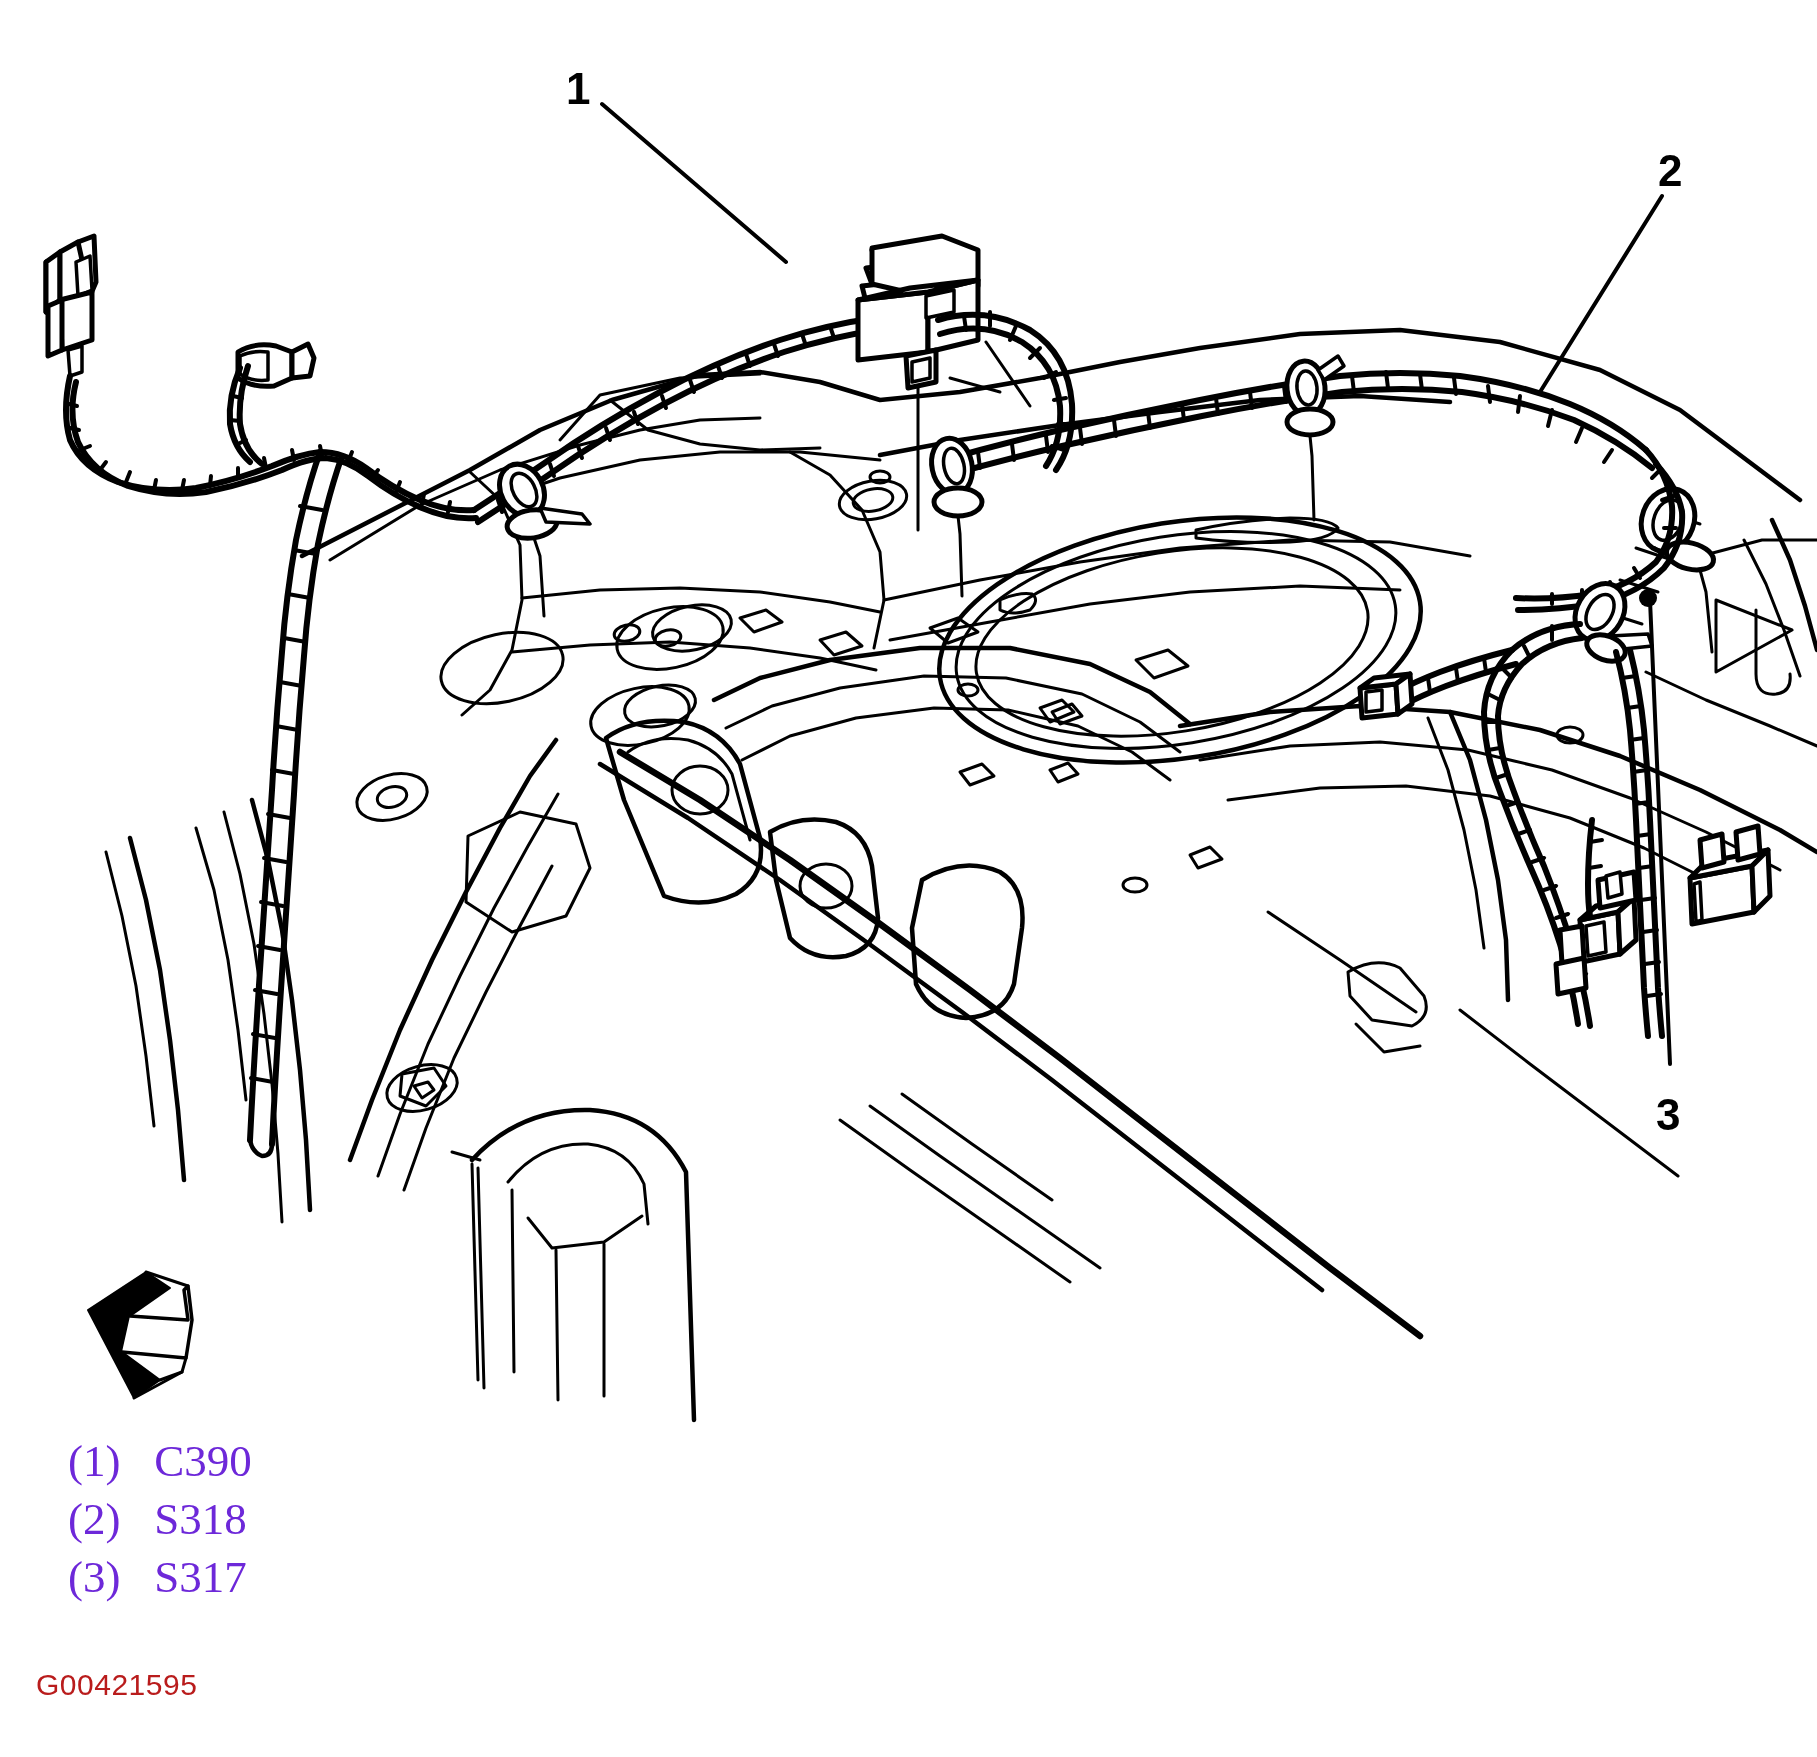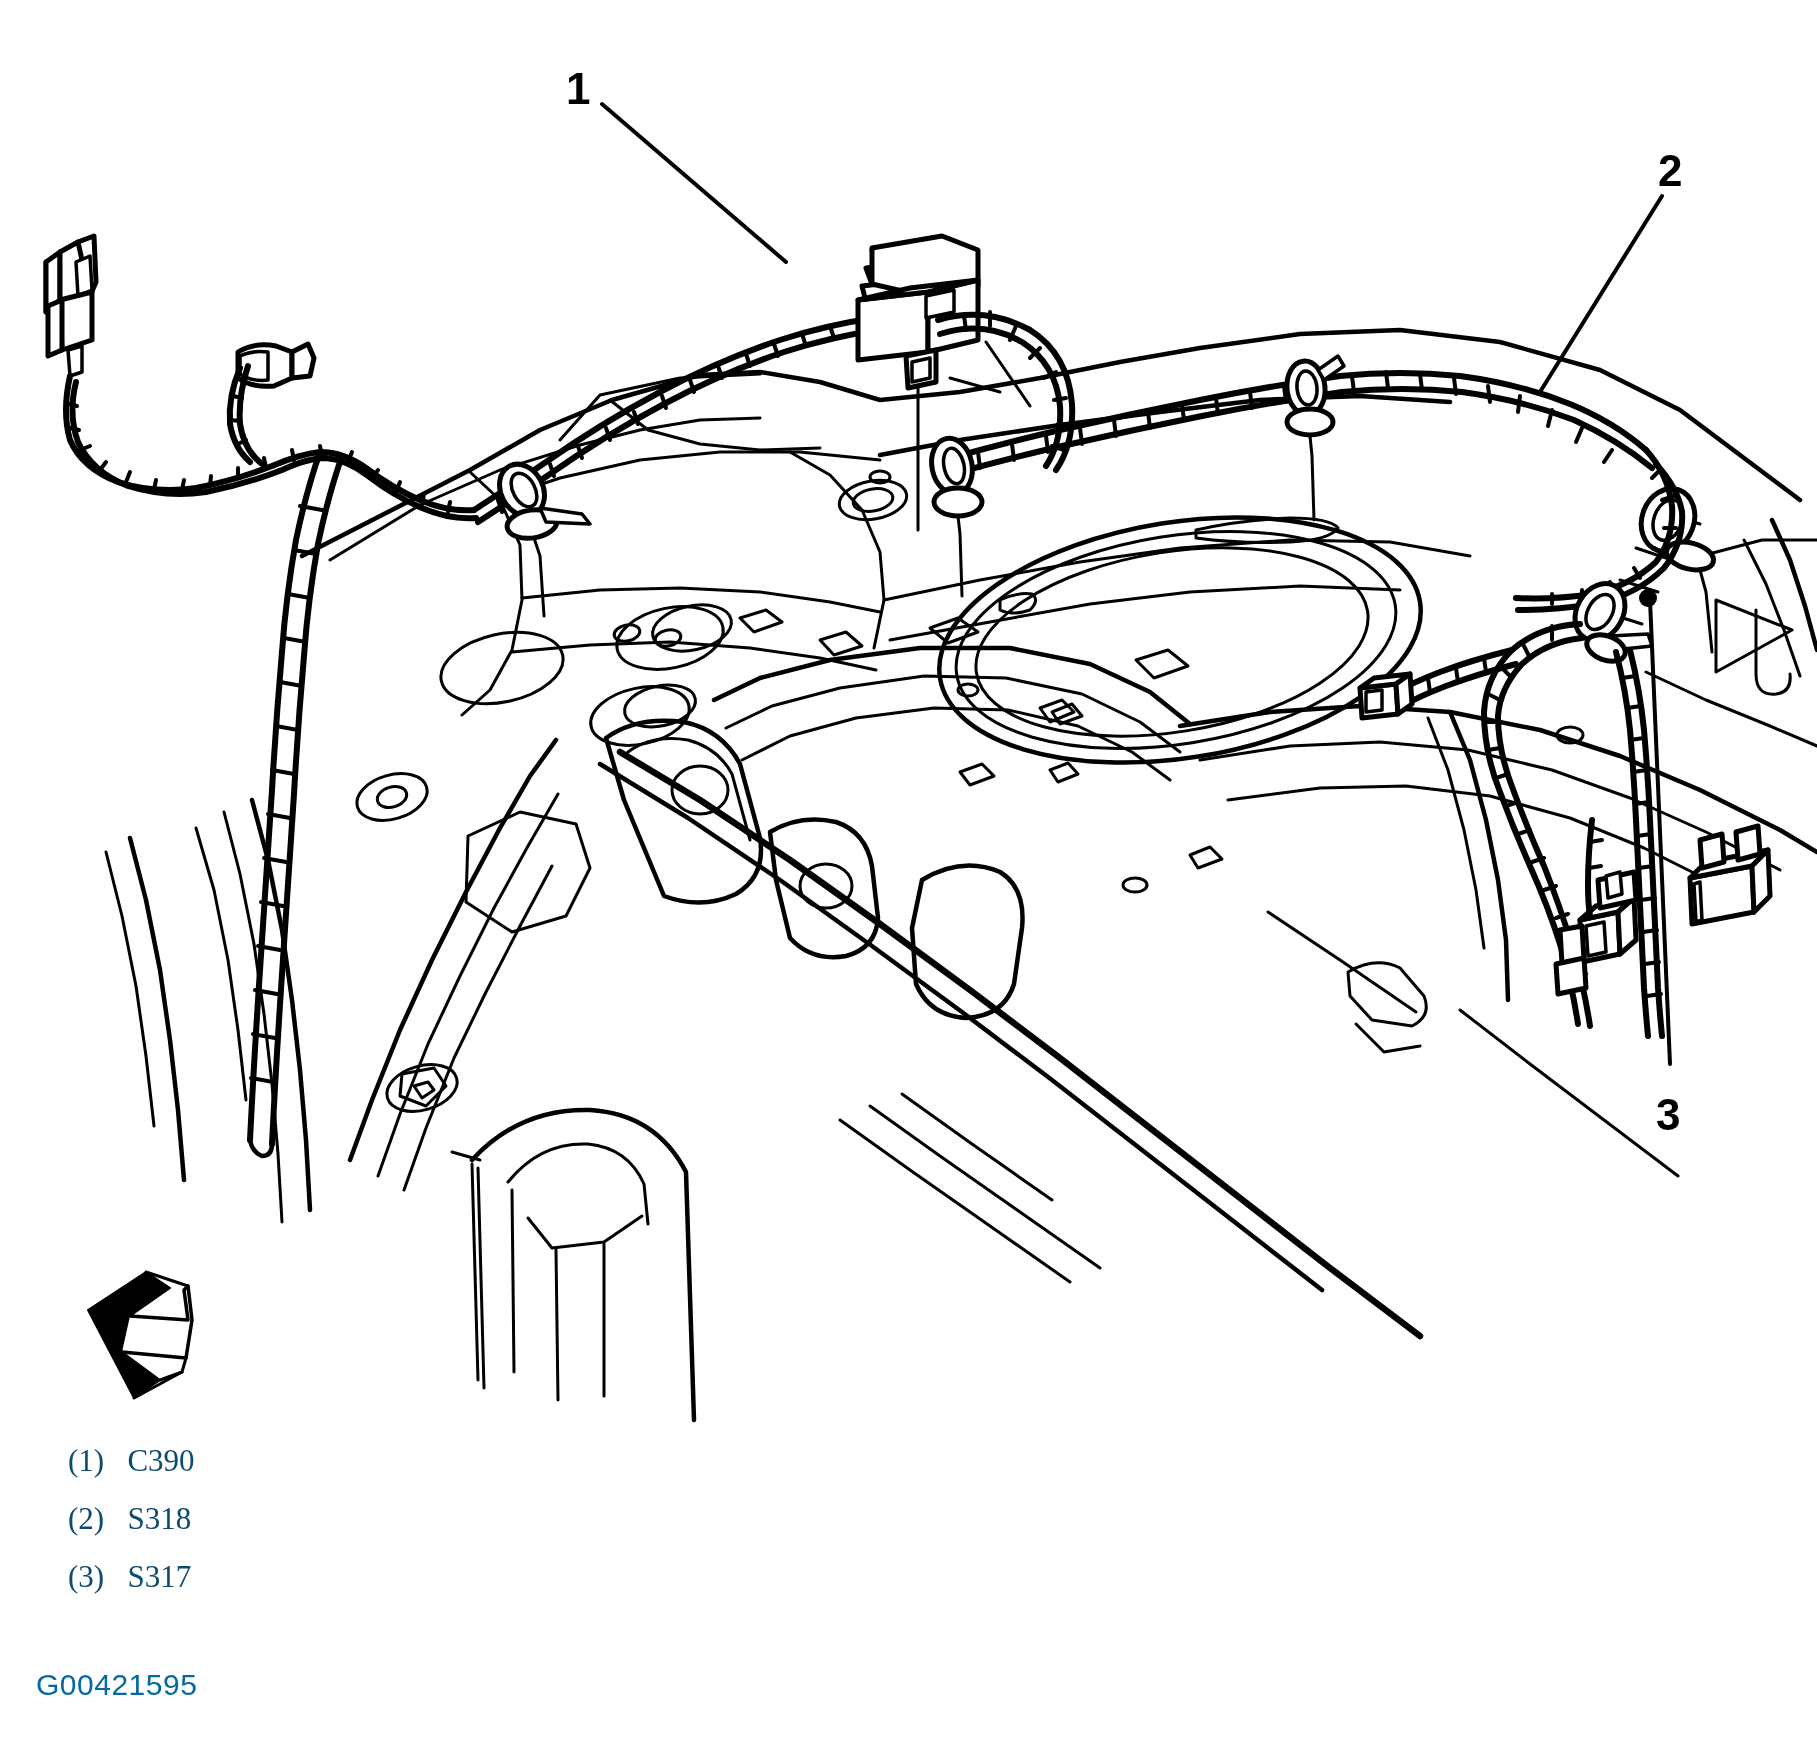--- a/index.html
+++ b/index.html
@@ -42,34 +42,34 @@
     font-family: "Liberation Sans", sans-serif;
     font-size: 44px;
     font-weight: bold;
     fill: #000;
   }
   .legend-block {
     position: absolute;
     left: 68px;
     top: 1432px;
     font-family: "Liberation Serif", serif;
-    font-size: 31px;
+    font-size: 45px;
     line-height: 58px;
-    color: #0c4a6e;
+    color: #6d28d9;
     white-space: nowrap;
   }
   .legend-line { display: block; }
   .figure-id {
     position: absolute;
     left: 36px;
     top: 1668px;
     font-family: "Liberation Sans", sans-serif;
     font-size: 30px;
     letter-spacing: 0.5px;
-    color: #0369a1;
+    color: #b91c1c;
   }
 </style>
 </head>
 <body>
 
 <div id="diagram-root">
   <svg class="figure" viewBox="0 0 1817 1757" xmlns="http://www.w3.org/2000/svg">
 
     <g>
 

